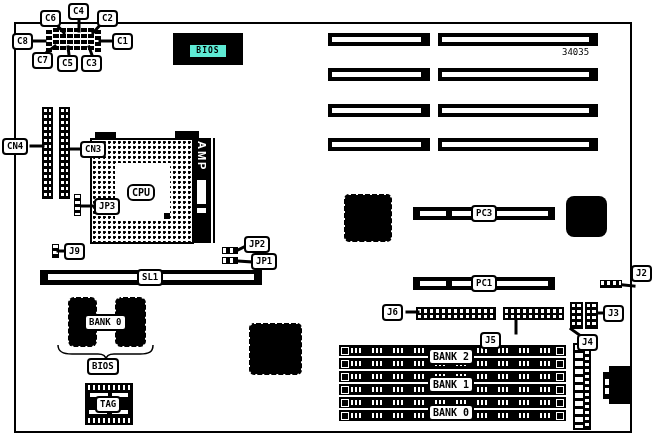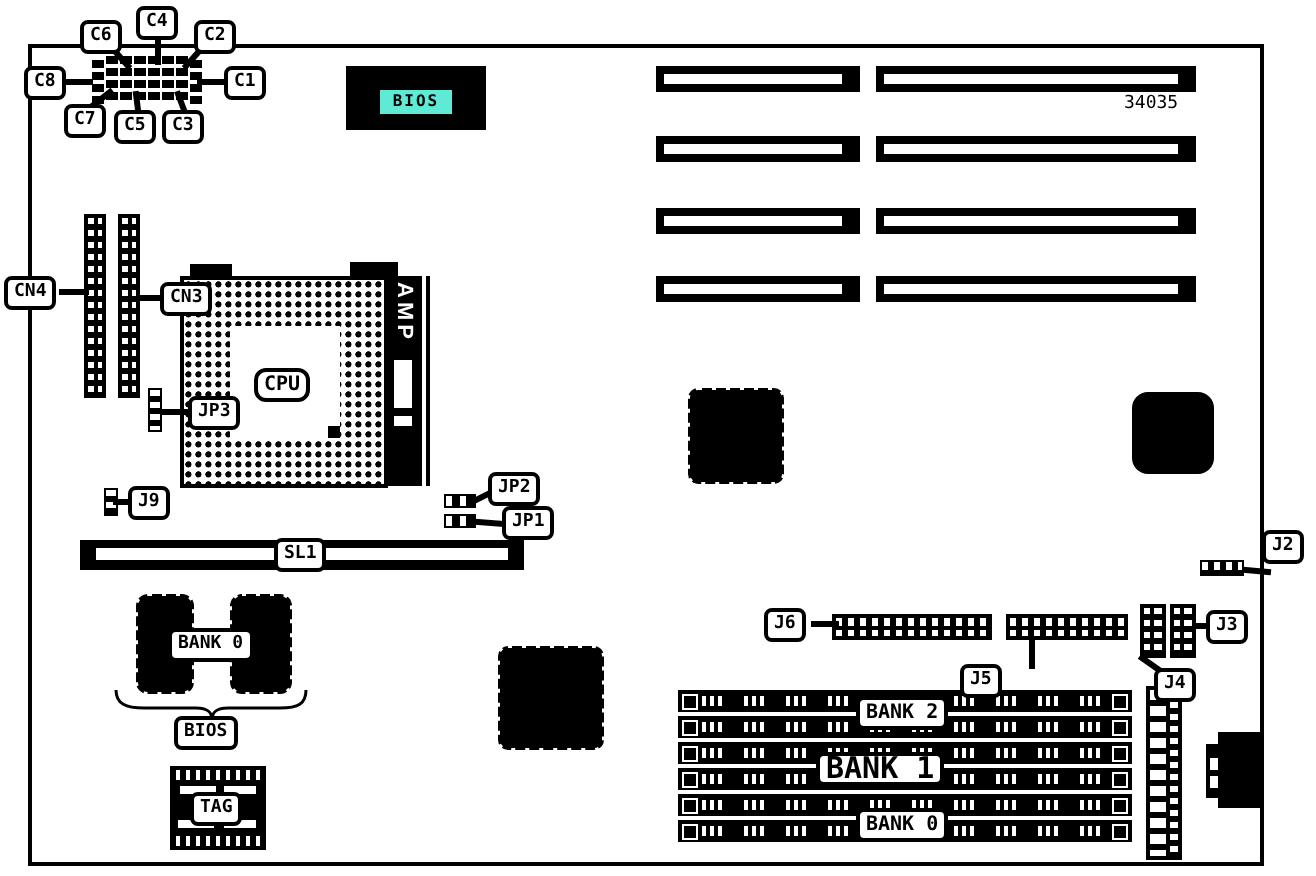--- a/index.html
+++ b/index.html
@@ -105,20 +105,32 @@
 
   <div class="isa isa-s" style="left:328px;top:33px"></div>
   <div class="isa isa-l" style="left:438px;top:33px"></div>
   <div class="isa isa-s" style="left:328px;top:68px"></div>
   <div class="isa isa-l" style="left:438px;top:68px"></div>
   <div class="isa isa-s" style="left:328px;top:104px"></div>
   <div class="isa isa-l" style="left:438px;top:104px"></div>
   <div class="isa isa-s" style="left:328px;top:138px"></div>
   <div class="isa isa-l" style="left:438px;top:138px"></div>
 
+  <div class="pci" style="top:207px">
+    <i class="s1"></i>
+      <i class="s2"></i>
+      <i class="s3"></i>
+    <span class="box">PC3</span>
+  </div>
+  <div class="pci" style="top:277px">
+    <i class="s1"></i>
+      <i class="s2"></i>
+      <i class="s3"></i>
+    <span class="box">PC1</span>
+  </div>
 
   <svg class="chip" style="left:342px;top:192px" width="52" height="52">
     <rect x="2" y="2" width="48" height="48" rx="5" fill="#000"></rect>
     <rect x="2" y="2" width="48" height="48" rx="5" fill="none" stroke="#fff" stroke-width="2" stroke-dasharray="2 5"></rect>
   </svg>
   <svg class="chip" style="left:247px;top:321px" width="57" height="56">
     <rect x="2" y="2" width="53" height="52" rx="5" fill="#000"></rect>
     <rect x="2" y="2" width="53" height="52" rx="5" fill="none" stroke="#fff" stroke-width="2" stroke-dasharray="2 5"></rect>
   </svg>
   <div class="blk" style="left:566px;top:196px;width:41px;height:41px;border-radius:8px;z-index:2"></div>
@@ -212,16 +224,16 @@
   <div class="simm" style="top:384px">
       <i class="clip"></i>
     </div>
   <div class="simm" style="top:397px">
       <i class="clip"></i>
     </div>
   <div class="simm" style="top:410px">
       <i class="clip"></i>
     </div>
   <div class="box" style="left:428px;top:348px;font-size:10px">BANK 2</div>
-  <div class="box" style="left:408px;top:376px;font-size:15px">BANK 1</div>
+  <div class="box" style="left:428px;top:376px;font-size:10px">BANK 1</div>
   <div class="box" style="left:428px;top:404px;font-size:10px">BANK 0</div>
 
 </div>
 
 </body></html>

